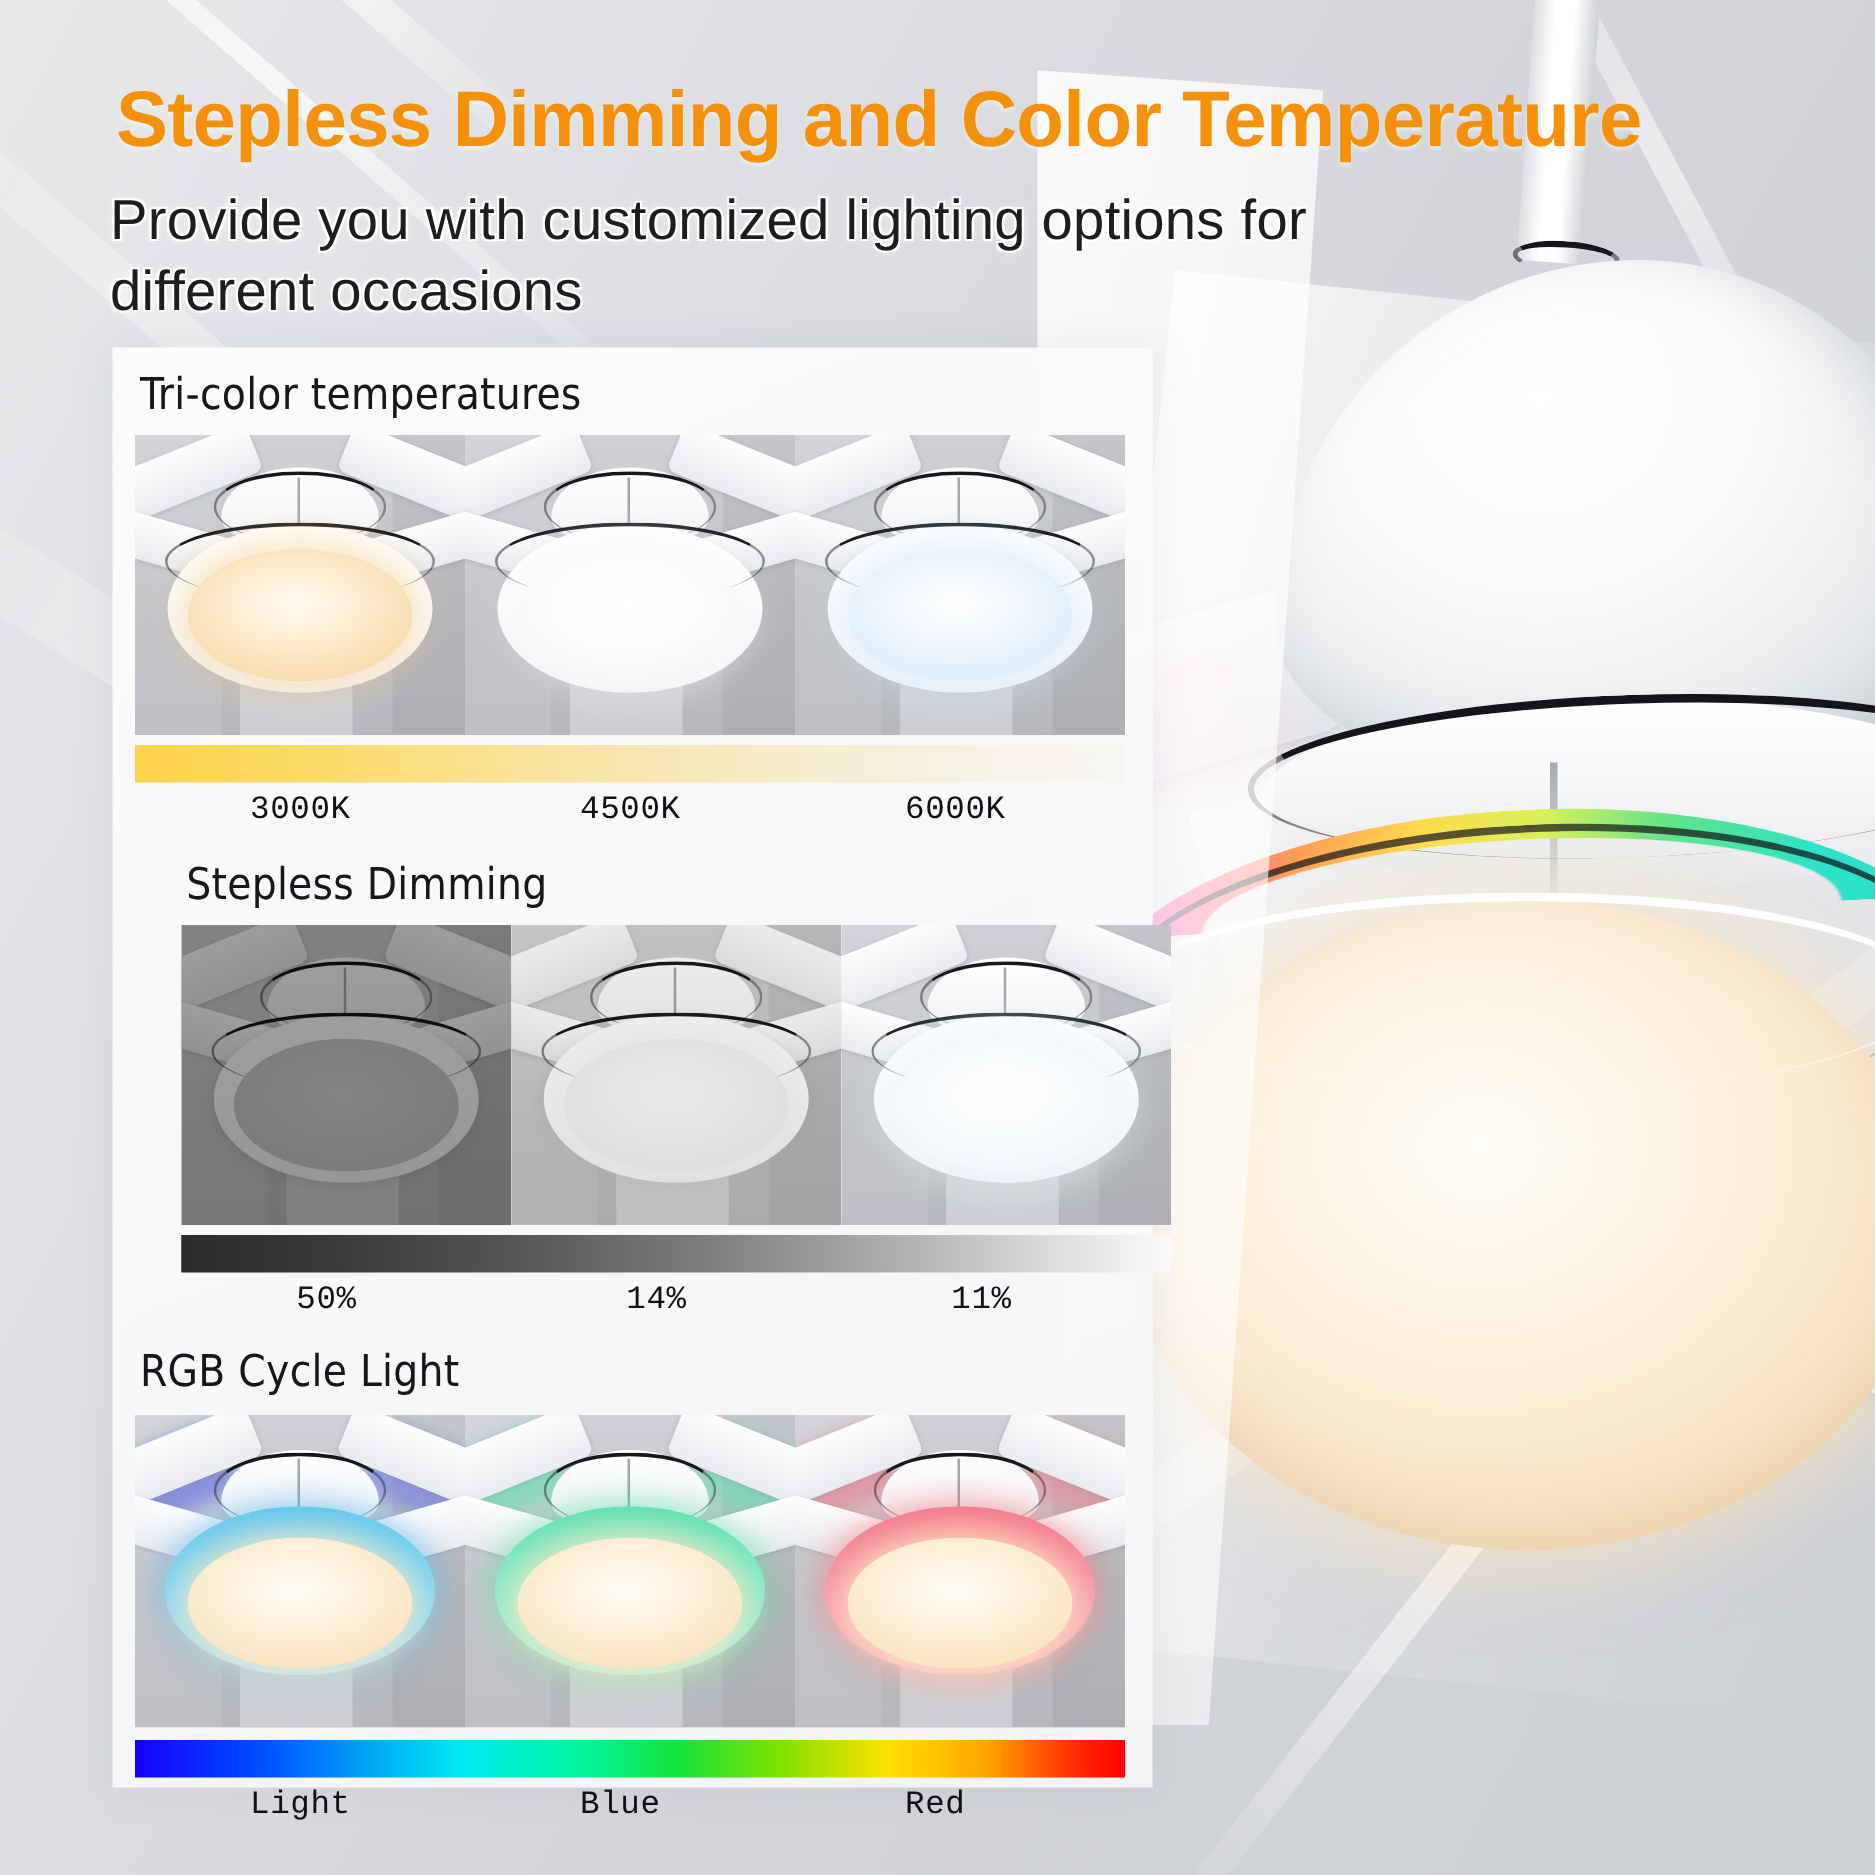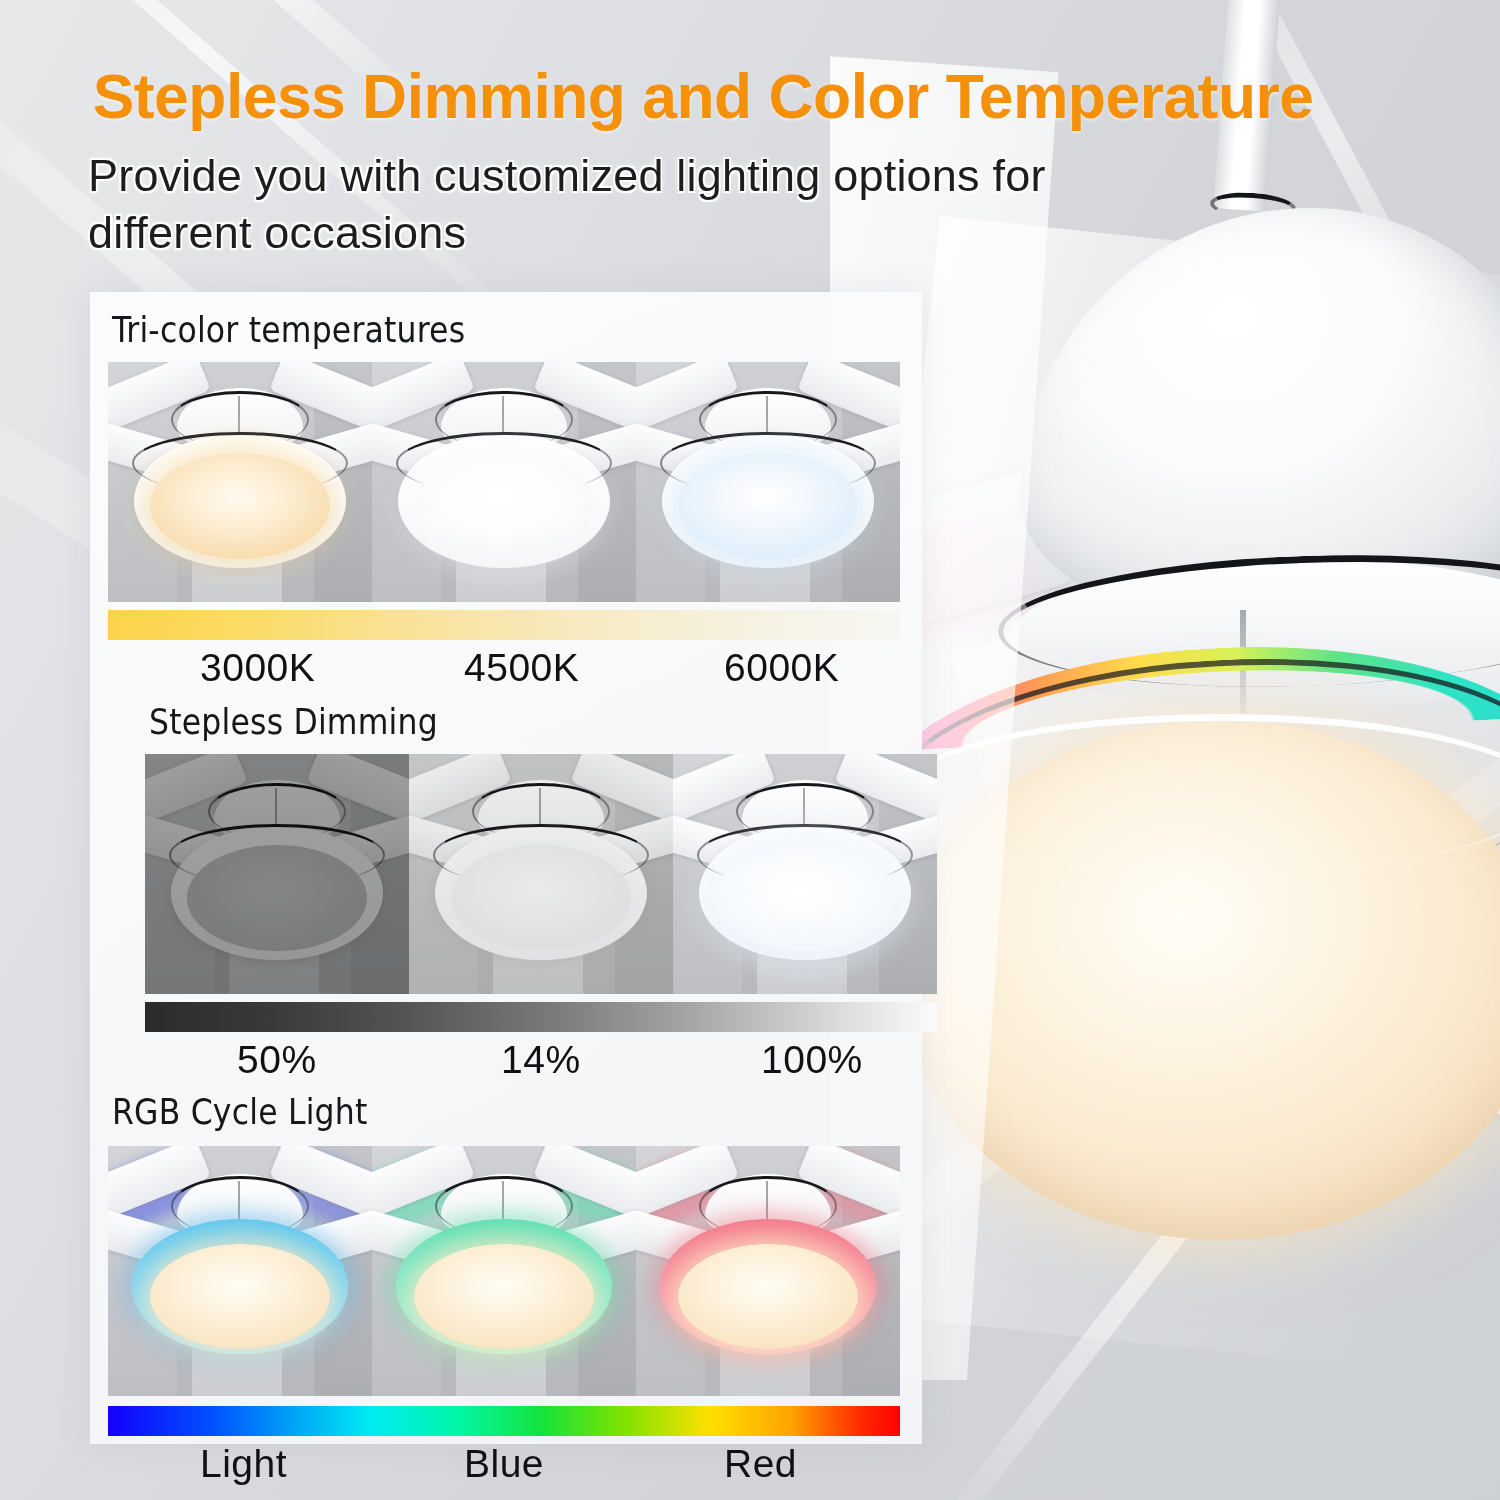--- a/index.html
+++ b/index.html
@@ -132,21 +132,21 @@
     font-size:45px; line-height:1.26; font-weight:300; color:#1d1d1f;
     letter-spacing:.2px;
     text-shadow:
       -1.6px -1.6px 0 #fff, 1.6px -1.6px 0 #fff,
       -1.6px 1.6px 0 #fff, 1.6px 1.6px 0 #fff,
       0 0 7px rgba(255,255,255,.95);
   }
 
   
   #card{
-    position:absolute; left:90px; top:292px; width:832px; height:1152px;
+    position:absolute; left:90px; top:278px; width:832px; height:1152px;
     background:linear-gradient(160deg,rgba(252,252,253,.97) 0%,rgba(248,249,250,.95) 55%,rgba(245,246,248,.93) 100%);
     box-shadow:0 0 30px rgba(150,155,165,.16);
   }
   .section{ position:absolute; left:0; width:832px; }
   .sec-title{
     font-size:35px; font-weight:400; color:#16171a; letter-spacing:.2px;
     margin-left:22px; font-family:"DejaVu Sans", sans-serif; font-stretch:condensed;
   }
   .strip{
     position:absolute; left:18px; width:792px; height:240px;
@@ -234,22 +234,22 @@
   .gb-red-l  { left:-6%; top:8%; width:36%; height:24%; transform:rotate(-24deg); background:rgba(236,120,140,.7); }
   .gb-red-r  { right:-6%;top:8%; width:36%; height:24%; transform:rotate(24deg);  background:rgba(240,130,148,.66); }
 
   
   .bar{ position:absolute; left:18px; width:792px; height:30px; }
   .bar-cct{ background:linear-gradient(90deg,#fcd34a 0%,#fbdb62 16%,#fae08f 34%,#f8e7b4 52%,#f6eed2 70%,#f6f3e6 85%,#f7f6f2 100%); }
   .bar-dim{ background:linear-gradient(90deg,#2b2b2b 0%,#3a3a3a 16%,#565656 34%,#7b7b7b 52%,#a9a9a9 70%,#d7d7d7 86%,#fbfbfb 100%); }
   .bar-rgb{ background:linear-gradient(90deg,#1400ff 0%,#0050ff 13%,#00a8f5 24%,#00eaf2 33%,#00f6a8 44%,#16e33a 55%,#7ee200 65%,#ffe000 76%,#ffa500 86%,#ff2a00 95%,#ff0000 100%); }
   .ticks{ position:absolute; left:18px; width:792px; height:46px; }
   .tick{
-    position:absolute; top:4px; font-size:39px; color:#101114; font-weight:400;
-    font-family:Liberation Sans, sans-serif; font-stretch:condensed; letter-spacing:.5px;
+    position:absolute; top:4px; font-size:26px; color:#101114; font-weight:400;
+    font-family:Liberation Mono, monospace; font-stretch:condensed; letter-spacing:.5px;
   }
   .t1{ left:92px; } .t2{ left:356px; } .t3{ left:616px; }
 </style>
 </head>
 <body>
 
 <div id="bg">
   <div class="bg-base"></div>
   <div class="streak s1"></div>
   <div class="streak s2"></div>
@@ -391,21 +391,21 @@
         <div class="shade"></div>
           <div class="shade-line"></div>
         <div class="lens"></div>
       </div>
     </div>
 
     <div class="bar bar-dim" style="top:300px;"></div>
     <div class="ticks" style="top:332px;">
       <span class="tick t1">50%</span>
       <span class="tick t2">14%</span>
-      <span class="tick t3">100%</span>
+      <span class="tick t3">11%</span>
     </div>
   </div>
 
   <div class="section" style="top:800px;">
     <div class="sec-title">RGB Cycle Light</div>
 
     <div class="strip" style="top:54px; height:250px;">
       <div class="cell">
         <div class="room"></div>
           <div class="wallA"></div>

